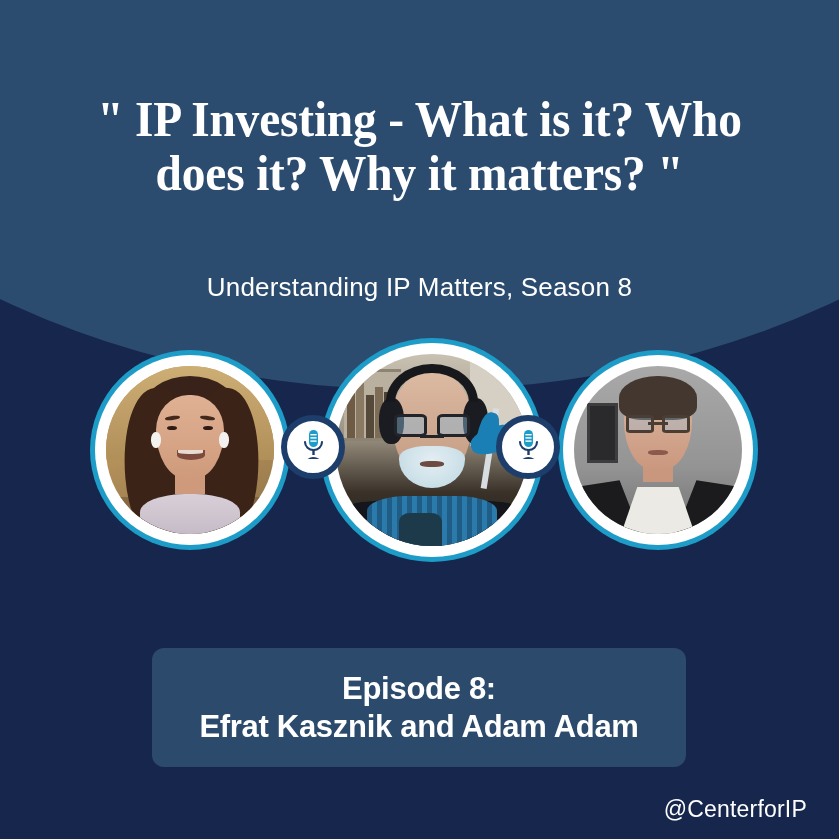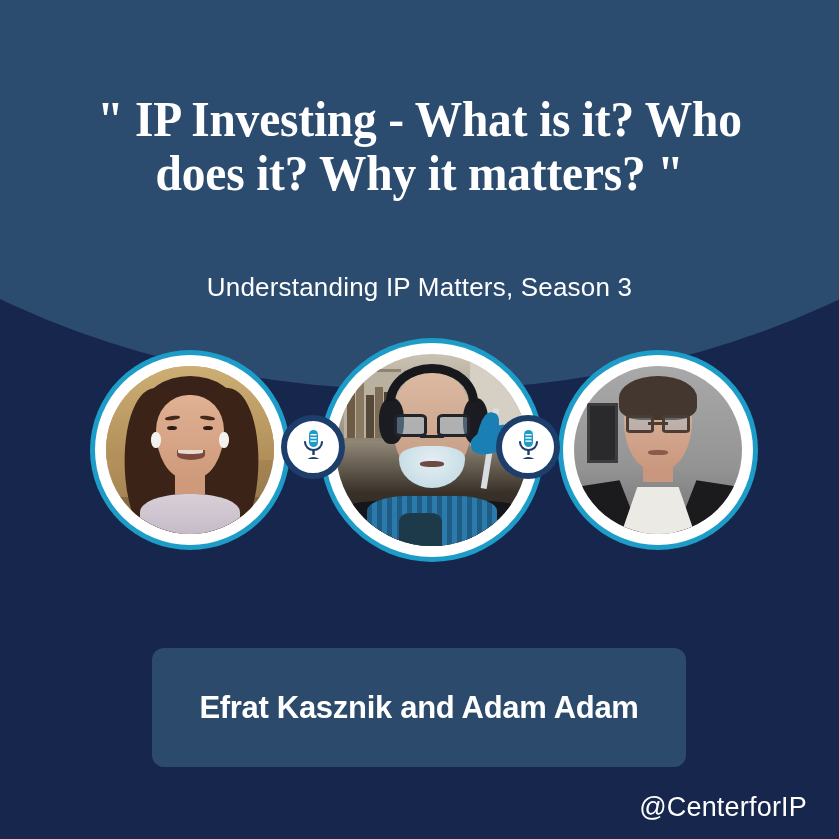--- a/index.html
+++ b/index.html
@@ -199,36 +199,36 @@
     font-size: 31px;
     letter-spacing: -0.3px;
     text-align: center;
   }
 
   .handle {
     position: absolute;
     right: 32px;
     bottom: 16px;
     color: #ffffff;
-    font-size: 27px;
+    font-size: 23px;
     font-weight: 400;
     letter-spacing: 0.2px;
   }
 </style>
 </head>
 <body>
 
 <div id="poster">
 
   <div class="bg-base"></div>
   <div class="bg-arc"></div>
 
   <div class="title">" IP Investing - What is it? Who
 does it? Why it matters? "</div>
-  <div class="subtitle">Understanding IP Matters, Season 3</div>
+  <div class="subtitle">Understanding IP Matters, Season 8</div>
 
   <div class="avatar-row">
 
     <div class="avatar a1">
       <div class="whitering">
         <div class="photo">
           <div class="p1-bg"></div>
             <div class="p1-wall"></div>
             <div class="p1-dark"></div>
           <div class="p1-hairTop"></div>
@@ -326,18 +326,19 @@
           <path d="M7 14 a8.5 8 0 0 0 17 0" stroke="#1d3d6b" stroke-width="2.1" fill="none" stroke-linecap="round"></path>
           <rect x="14.3" y="21" width="2.4" height="6" fill="#1d3d6b"></rect>
           <path d="M9.5 31 q5.5 -4 12 0 z" fill="#1d3d6b"></path>
         </svg>
       </span>
     </div>
 
   </div>
 
   <div class="episode-box">
+    <div class="episode-line">Episode 8:</div>
     <div class="episode-line">Efrat Kasznik and Adam Adam</div>
   </div>
 
   <div class="handle">@CenterforIP</div>
 
 </div>
 
 </body></html>

